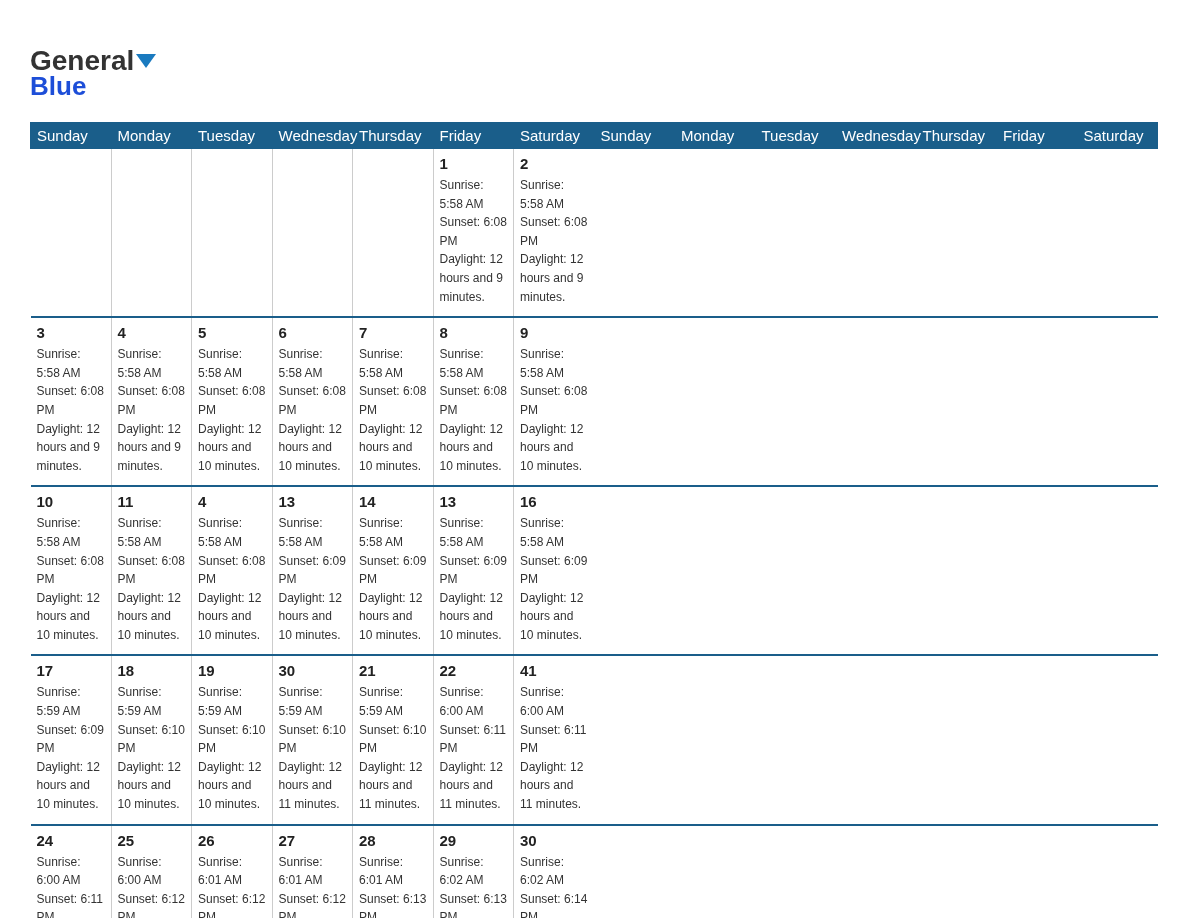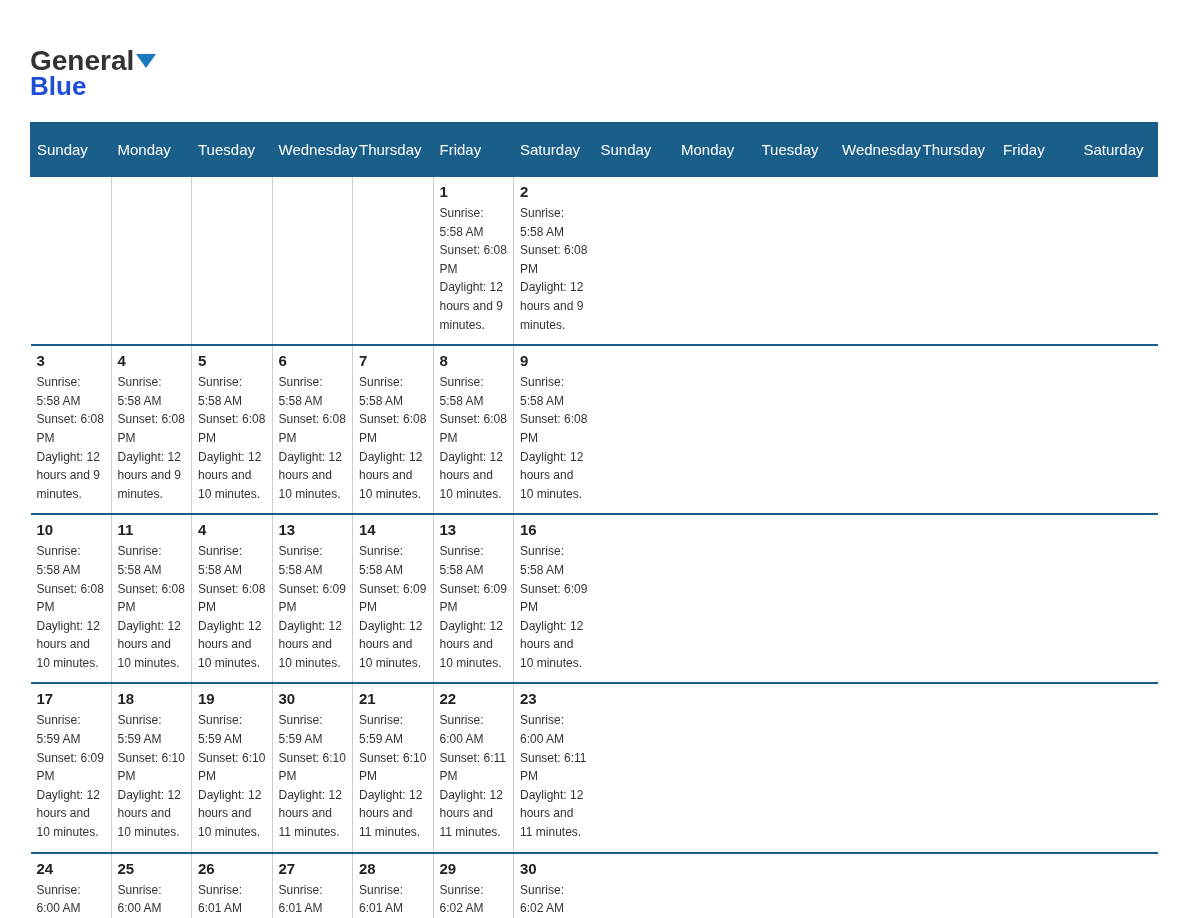--- a/index.html
+++ b/index.html
@@ -65,21 +65,21 @@
       border-collapse: collapse;
       table-layout: fixed;
     }
     thead tr {
       background-color: #1a5e8a;
     }
     thead th {
       color: #fff;
       font-size: 15px;
       font-weight: normal;
-      padding: 18px 6px;
+      padding: 4px 6px;
       text-align: left;
       border: 1px solid #1a5e8a;
     }
     tbody tr {
       border-bottom: 2px solid #1a5e8a;
     }
     tbody td {
       vertical-align: top;
       padding: 6px 6px 10px 6px;
       font-size: 12px;
@@ -236,21 +236,21 @@
         </td>
         <td>
           <span class="day-num">21</span>
           <div class="sun-info">Sunrise: 5:59 AM<br>Sunset: 6:10 PM<br>Daylight: 12 hours and 11 minutes.</div>
         </td>
         <td>
           <span class="day-num">22</span>
           <div class="sun-info">Sunrise: 6:00 AM<br>Sunset: 6:11 PM<br>Daylight: 12 hours and 11 minutes.</div>
         </td>
         <td>
-          <span class="day-num">23</span>
+          <span class="day-num">41</span>
           <div class="sun-info">Sunrise: 6:00 AM<br>Sunset: 6:11 PM<br>Daylight: 12 hours and 11 minutes.</div>
         </td>
       </tr>
       <tr>
         <td>
           <span class="day-num">24</span>
           <div class="sun-info">Sunrise: 6:00 AM<br>Sunset: 6:11 PM<br>Daylight: 12 hours and 11 minutes.</div>
         </td>
         <td>
           <span class="day-num">25</span>

